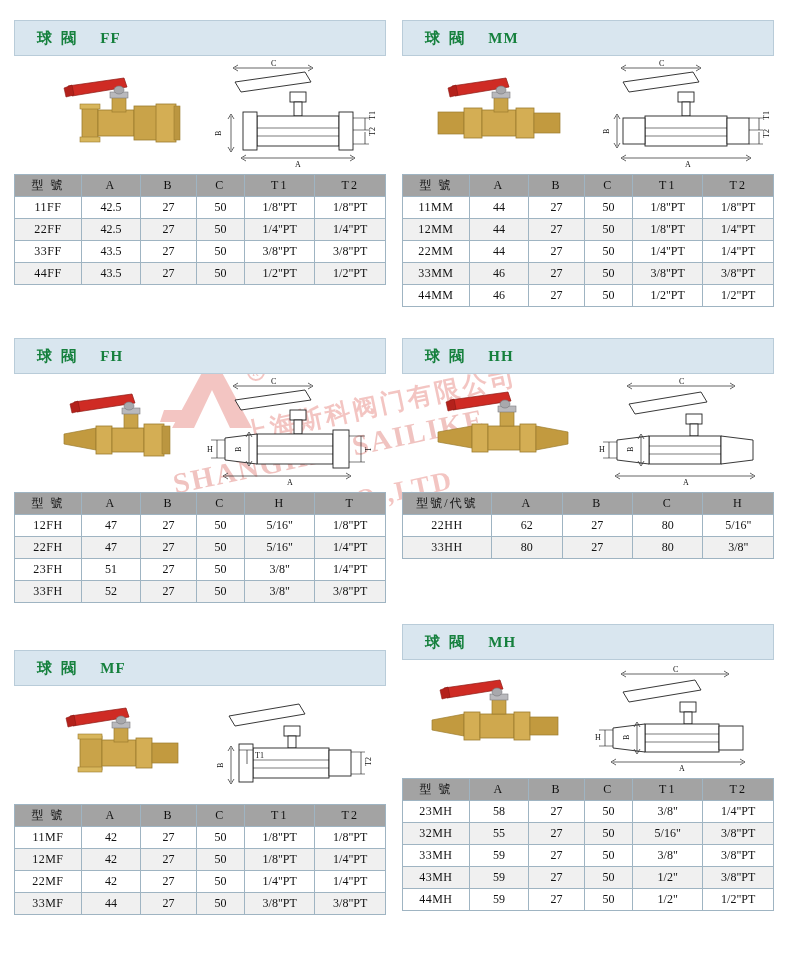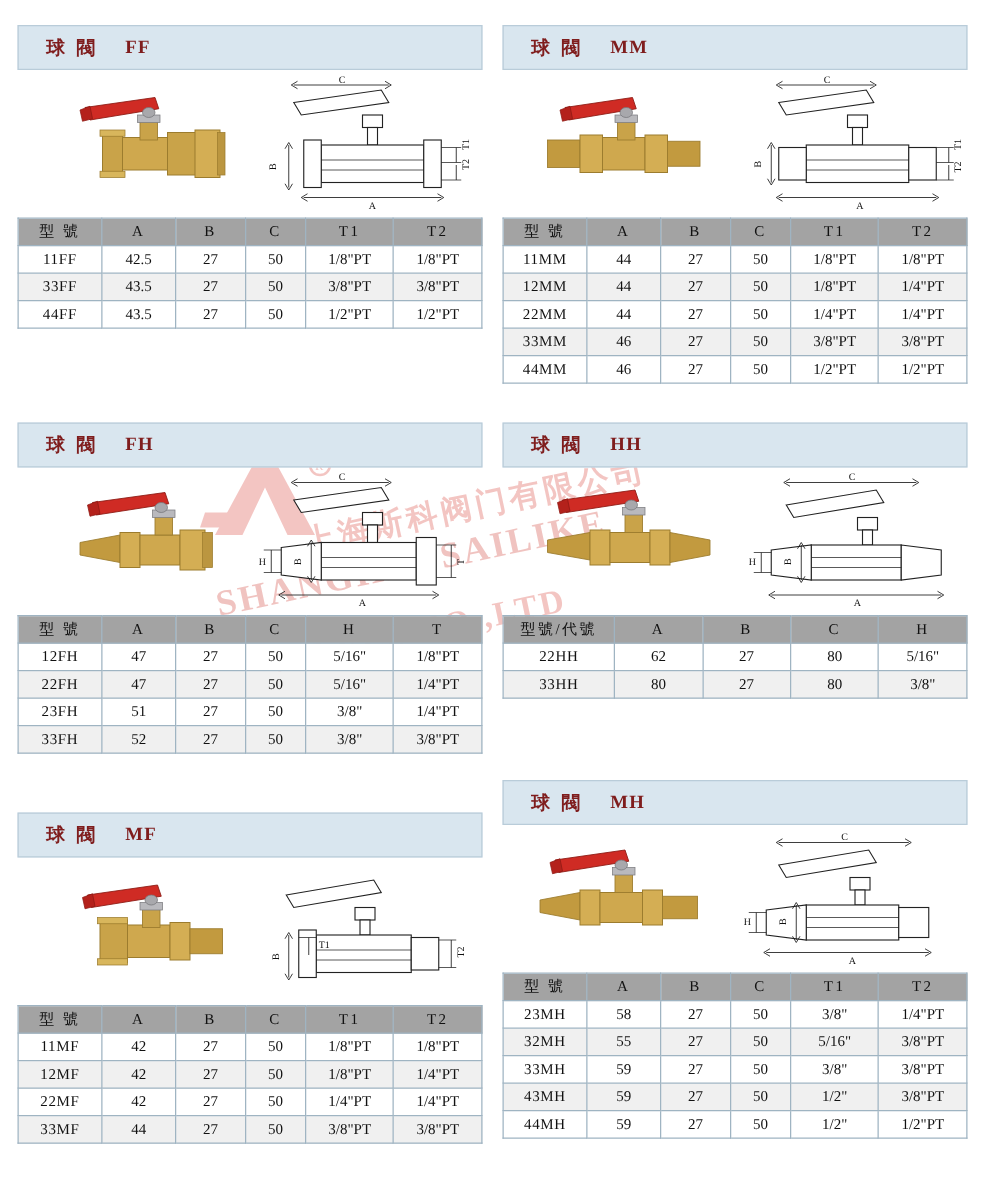--- a/index.html
+++ b/index.html
@@ -44,21 +44,21 @@
   }
   .hdr {
     background: #d9e6ef;
     border: 1px solid #b9ccd9;
     height: 36px;
     display: flex;
     align-items: center;
     padding-left: 22px;
     font-size: 15px;
     letter-spacing: 2px;
-    color: #7f1d1d;
+    color: #15803d;
     font-family: "DejaVu Sans", sans-serif;
     font-weight: bold;
   }
   .hdr .code { margin-left: 22px; letter-spacing: 1px; font-family: "Liberation Serif", serif; }
 
   .imgrow {
     display: flex;
     align-items: center;
     justify-content: space-between;
     padding: 4px 6px;
@@ -180,20 +180,28 @@
         </tr>
       </thead>
       <tbody>
         <tr>
             <td class="model">11FF</td>
             <td>42.5</td>
             <td>27</td>
             <td>50</td>
             <td>1/8"PT</td>
             <td>1/8"PT</td>
+          </tr>
+        <tr>
+            <td class="model">22FF</td>
+            <td>42.5</td>
+            <td>27</td>
+            <td>50</td>
+            <td>1/4"PT</td>
+            <td>1/4"PT</td>
           </tr>
         <tr>
             <td class="model">33FF</td>
             <td>43.5</td>
             <td>27</td>
             <td>50</td>
             <td>3/8"PT</td>
             <td>3/8"PT</td>
           </tr>
         <tr>

